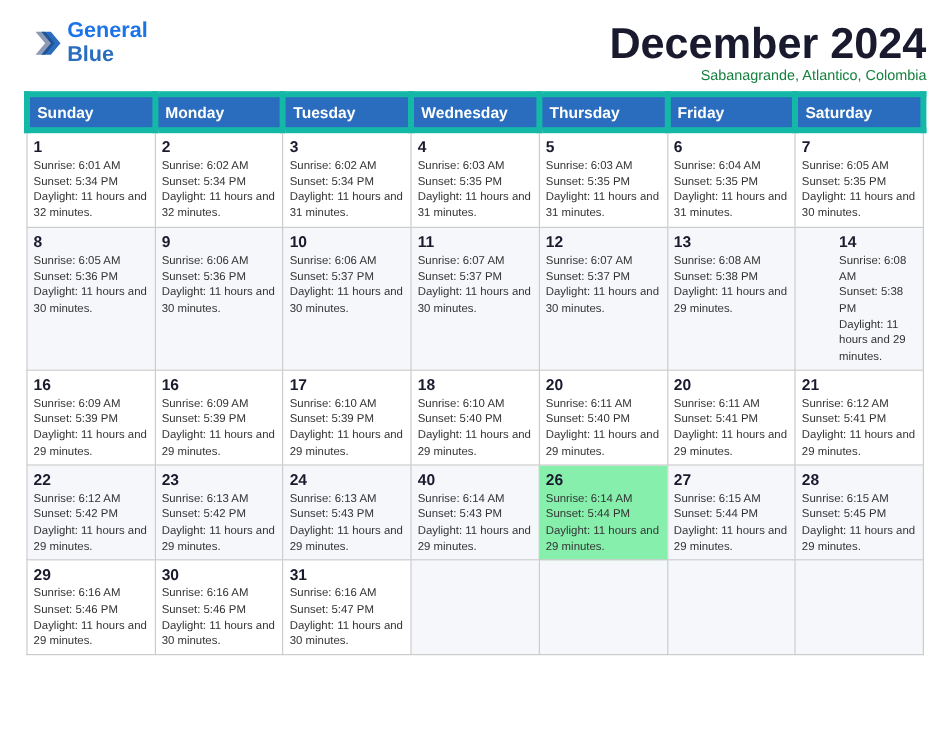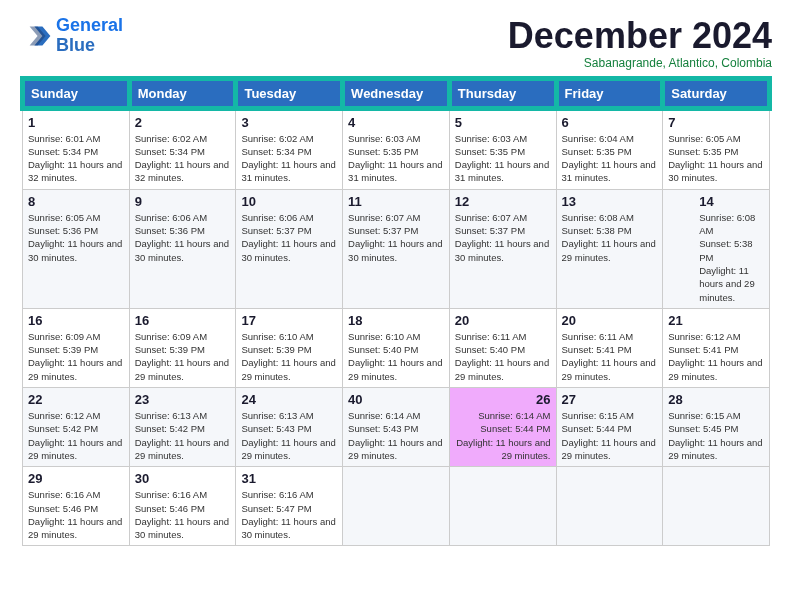--- a/index.html
+++ b/index.html
@@ -330,21 +330,21 @@
         </div>
       </td>
           <td style="background: rgb(245, 247, 250);">
         <span class="day-num">40</span>
         <div class="day-info">
           Sunrise: 6:14 AM<br>
           Sunset: 5:43 PM<br>
           Daylight: 11 hours and 29 minutes.
         </div>
       </td>
-          <td style="background: #f0abfc; text-align: right;">
+          <td style="background: #86efac;">
         <span class="day-num">26</span>
         <div class="day-info">
           Sunrise: 6:14 AM<br>
           Sunset: 5:44 PM<br>
           Daylight: 11 hours and 29 minutes.
         </div>
       </td>
           <td style="background: rgb(245, 247, 250);">
         <span class="day-num">27</span>
         <div class="day-info">

